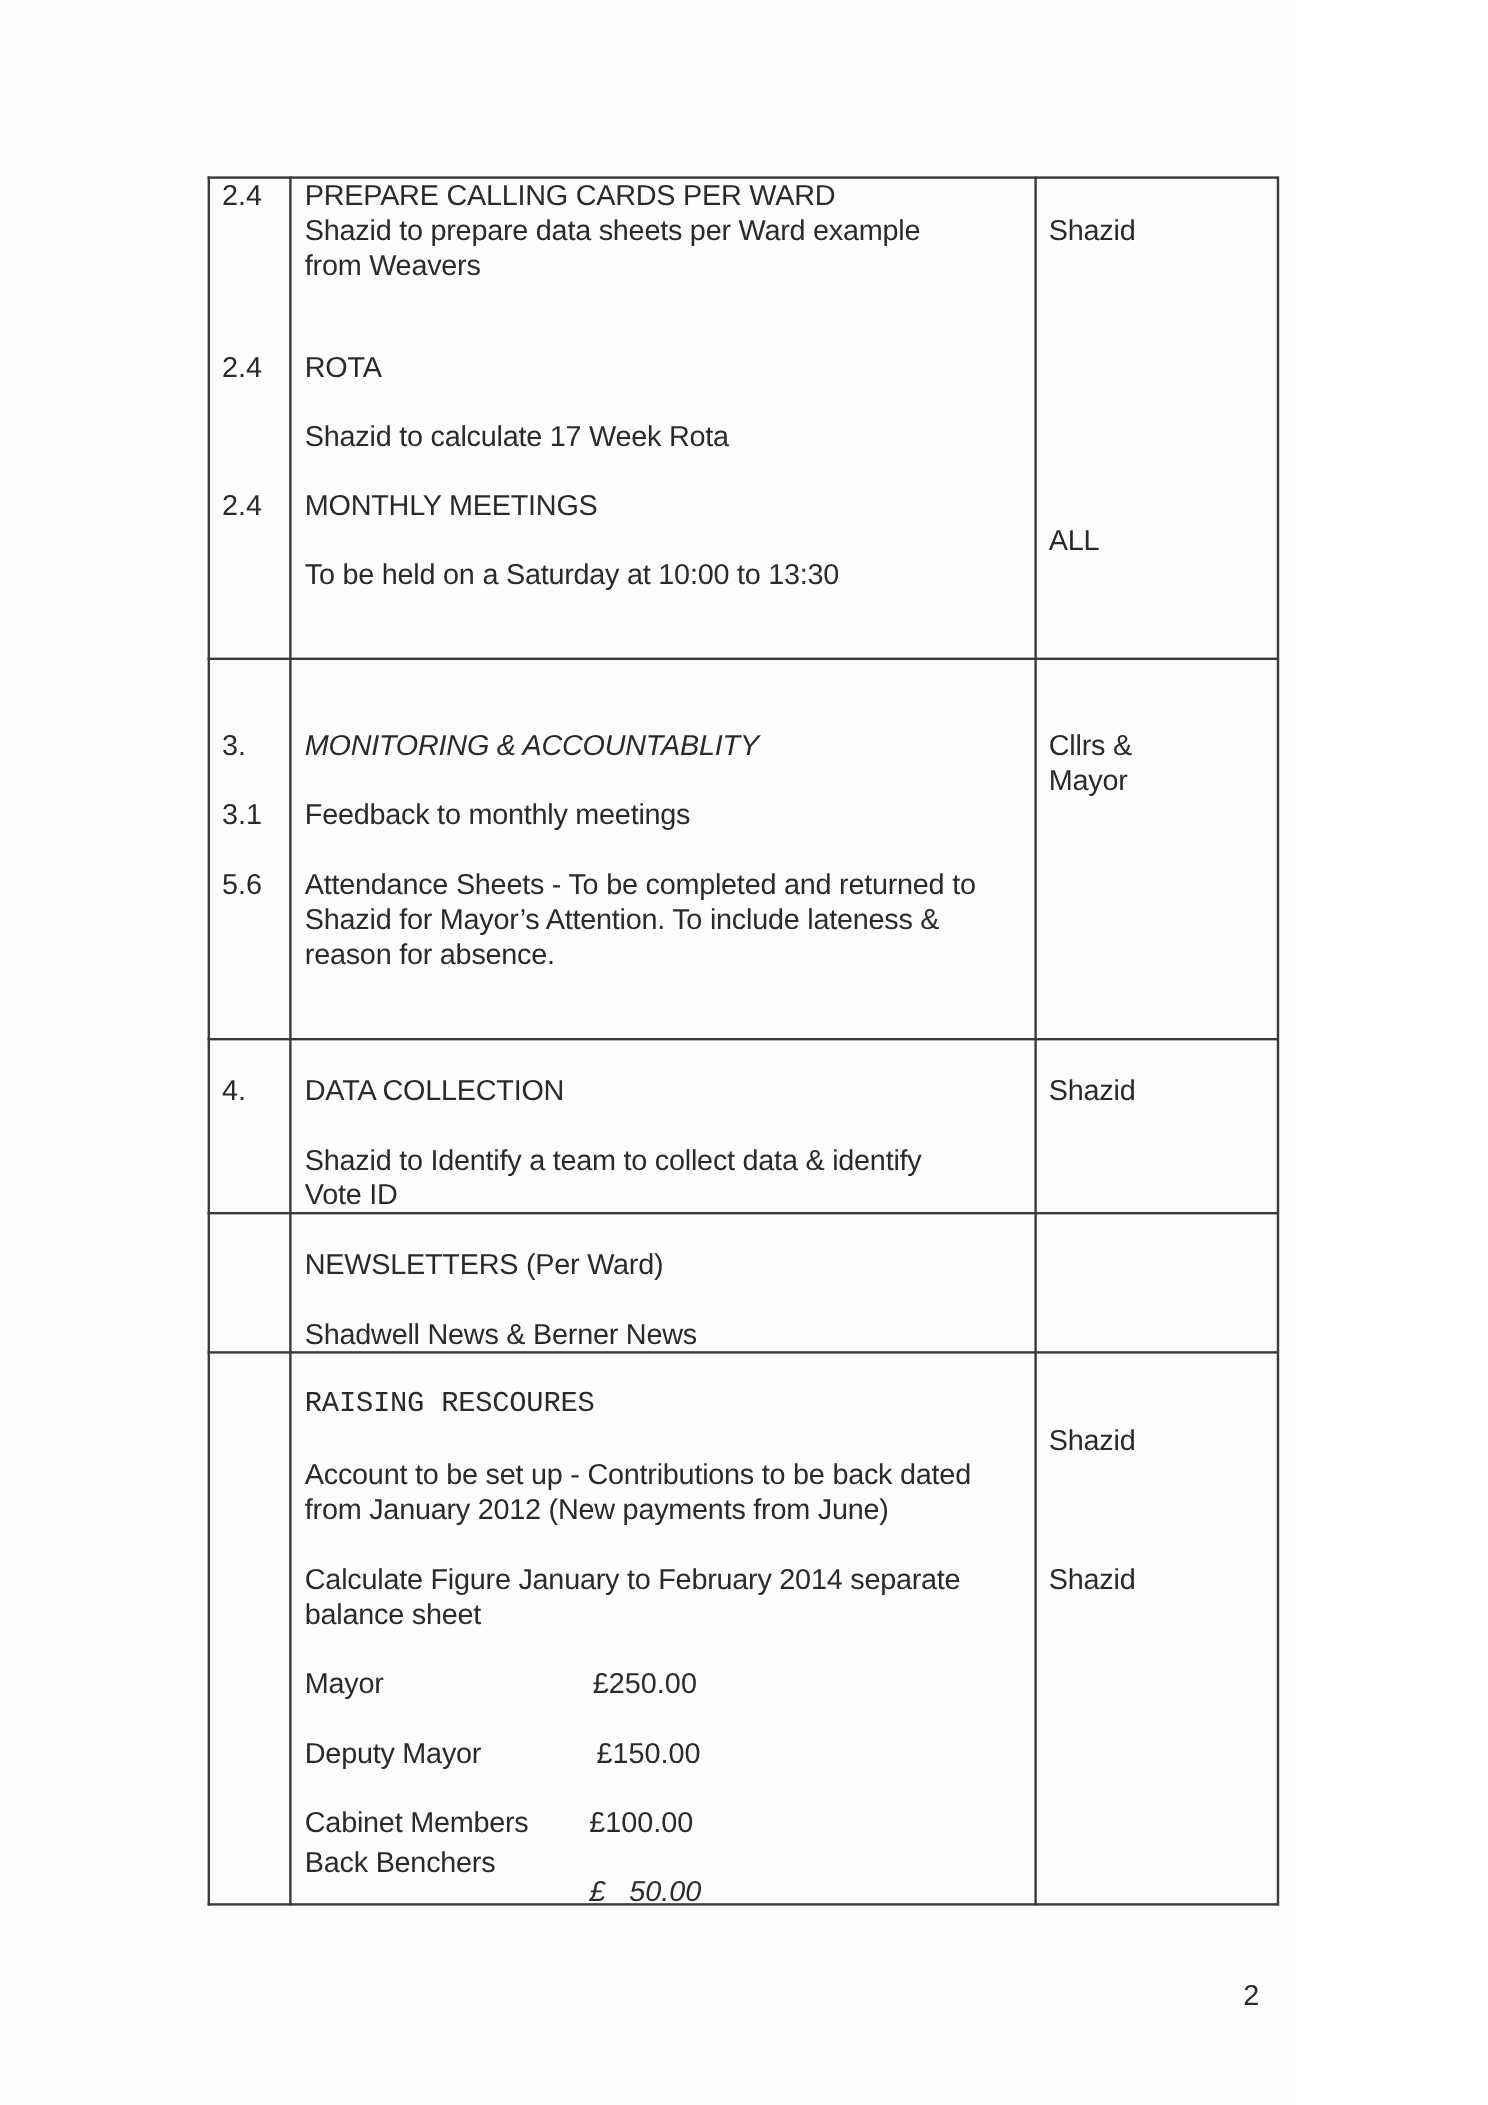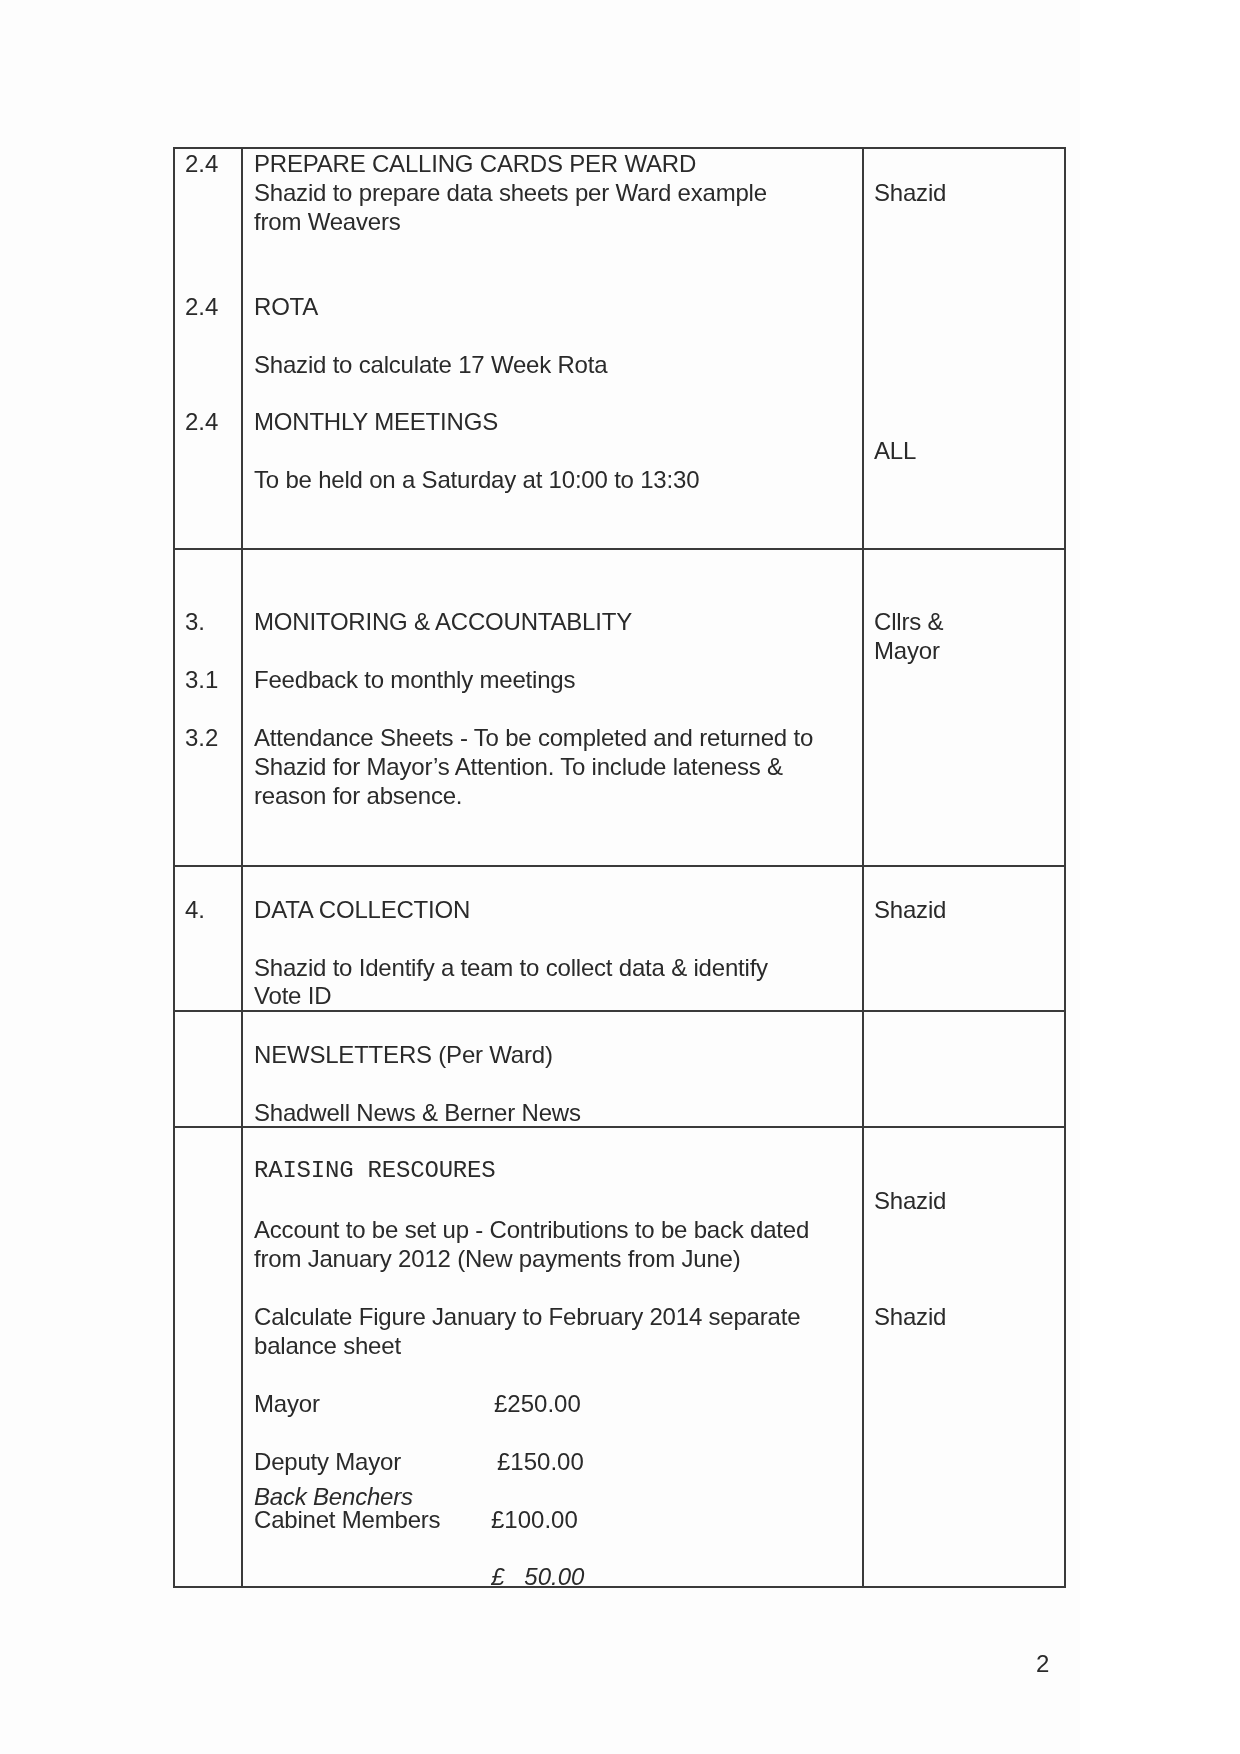--- a/index.html
+++ b/index.html
@@ -44,28 +44,28 @@
     <span class="t" style="left:254px; top:350px;">Shazid to calculate 17 Week Rota</span>
 
     <span class="num" style="left:185px; top:407px;">2.4</span>
     <span class="t" style="left:254px; top:407px;">MONTHLY MEETINGS</span>
     <span class="t" style="left:254px; top:465px;">To be held on a Saturday at 10:00 to 13:30</span>
     <span class="t" style="left:874px; top:436px;">ALL</span>
   </div>
 
   <div>
     <span class="num" style="left:185px; top:607px;">3.</span>
-    <span class="t" style="left:254px; top:607px;">MONITORING &amp; ACCOUNTABLITY</span>
+    <span class="t" style="left:254px; top:607px;font-style:italic;">MONITORING &amp; ACCOUNTABLITY</span>
     <span class="t" style="left:874px; top:607px;">Cllrs &amp;</span>
     <span class="t" style="left:874px; top:636px;">Mayor</span>
 
     <span class="num" style="left:185px; top:665px;">3.1</span>
     <span class="t" style="left:254px; top:665px;">Feedback to monthly meetings</span>
 
-    <span class="num" style="left:185px; top:723px;">3.2</span>
+    <span class="num" style="left:185px; top:723px;">5.6</span>
     <span class="t" style="left:254px; top:723px;">Attendance Sheets - To be completed and returned to</span>
     <span class="t" style="left:254px; top:752px;">Shazid for Mayor’s Attention.  To include lateness &amp;</span>
     <span class="t" style="left:254px; top:781px;">reason for absence.</span>
   </div>
 
   <div>
     <span class="num" style="left:185px; top:895px;">4.</span>
     <span class="t" style="left:254px; top:895px;">DATA COLLECTION</span>
     <span class="t" style="left:254px; top:953px;">Shazid to Identify a team to collect data &amp; identify</span>
     <span class="t" style="left:254px; top:981px;">Vote ID</span>
@@ -90,19 +90,19 @@
     <div>
       <span class="t" style="left:254px; top:1389px;">Mayor</span>
       <span class="amt" style="left:494px; top:1389px;">£250.00</span>
 
       <span class="t" style="left:254px; top:1447px;">Deputy Mayor</span>
       <span class="amt" style="left:497px; top:1447px;">£150.00</span>
 
       <span class="t" style="left:254px; top:1505px;">Cabinet Members</span>
       <span class="amt" style="left:491px; top:1505px;">£100.00</span>
 
-      <span class="t" style="left:254px; top:1482px;font-style:italic;">Back Benchers</span>
+      <span class="t" style="left:254px; top:1538px;">Back Benchers</span>
       <span class="amt" style="left:491px; top:1562px;font-style:italic;">£   50.00</span>
     </div>
   </div>
 
   <span class="pageno">2</span>
 </div>
 
 </body></html>

